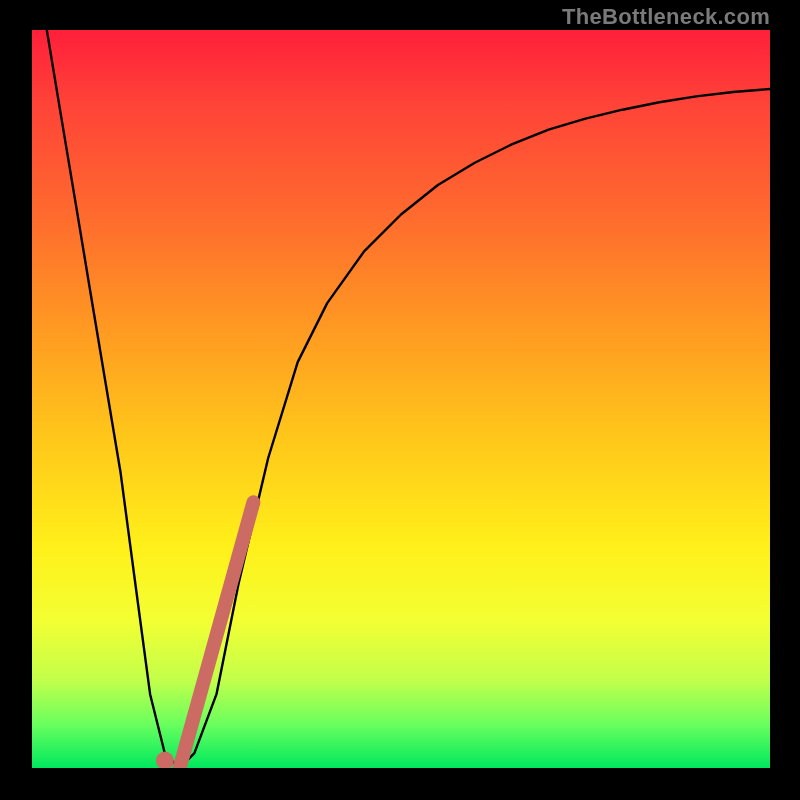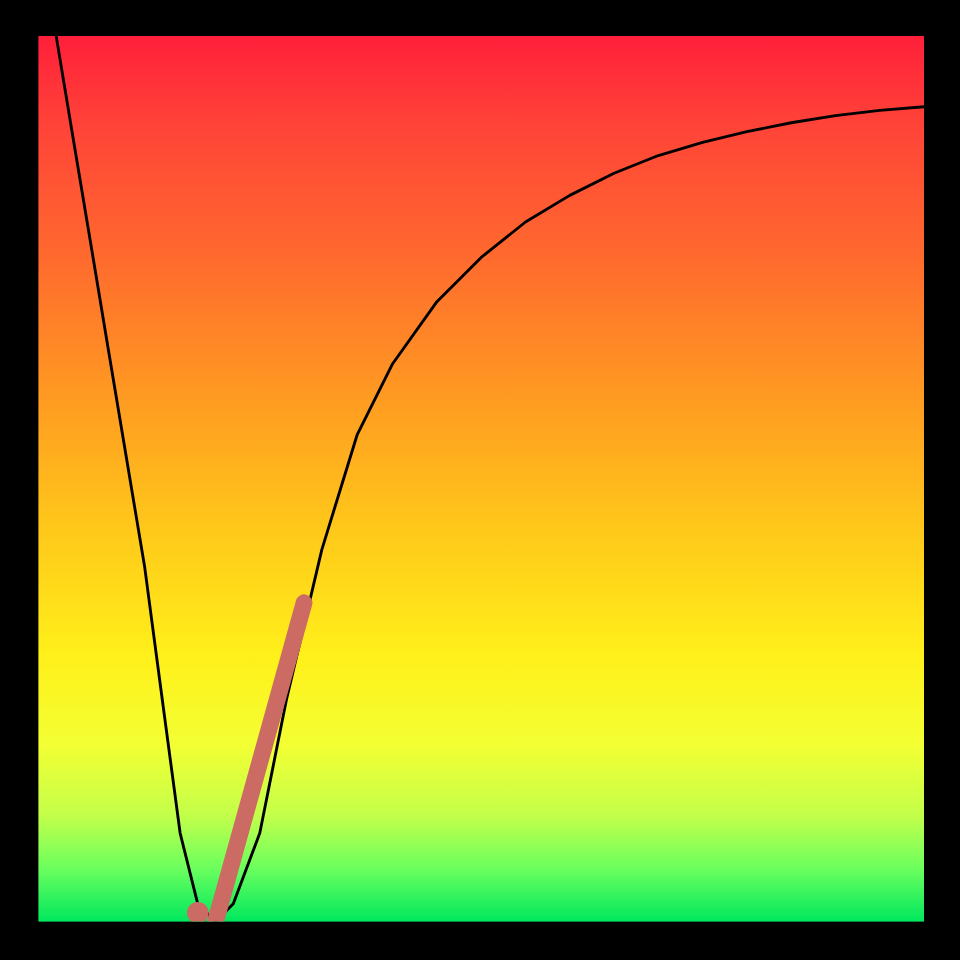--- a/index.html
+++ b/index.html
@@ -64,20 +64,21 @@
   }
   .marker-dot {
     fill: #cc6b63;
   }
 </style>
 </head>
 <body>
 
 <div class="frame">
 
+  <div class="attribution">TheBottleneck.com</div>
 
   <div class="plot">
     <svg class="overlay" viewBox="0 0 738 738">
       <path id="curve-path" class="curve" d="M14.8 0.0 L29.5 88.6 L44.3 177.1 L59.0 265.7 L73.8 354.2 L88.6 442.8 L103.3 553.5 L118.1 664.2 L132.8 723.2 L147.6 738.0 L162.4 723.2 L184.5 664.2 L206.6 553.5 L236.2 428.0 L265.7 332.1 L295.2 273.1 L332.1 221.4 L369.0 184.5 L405.9 155.0 L442.8 132.8 L479.7 114.4 L516.6 99.6 L553.5 88.6 L590.4 79.7 L627.3 72.3 L664.2 66.4 L701.1 62.0 L738.0 59.0"></path>
       <line id="marker-range" class="marker-line" x1="147.6" y1="738" x2="221.4" y2="472.32"></line>
       <circle id="marker-min" class="marker-dot" r="9" cx="132.84" cy="730.62"></circle>
     </svg>
   </div>
 
 </div>

